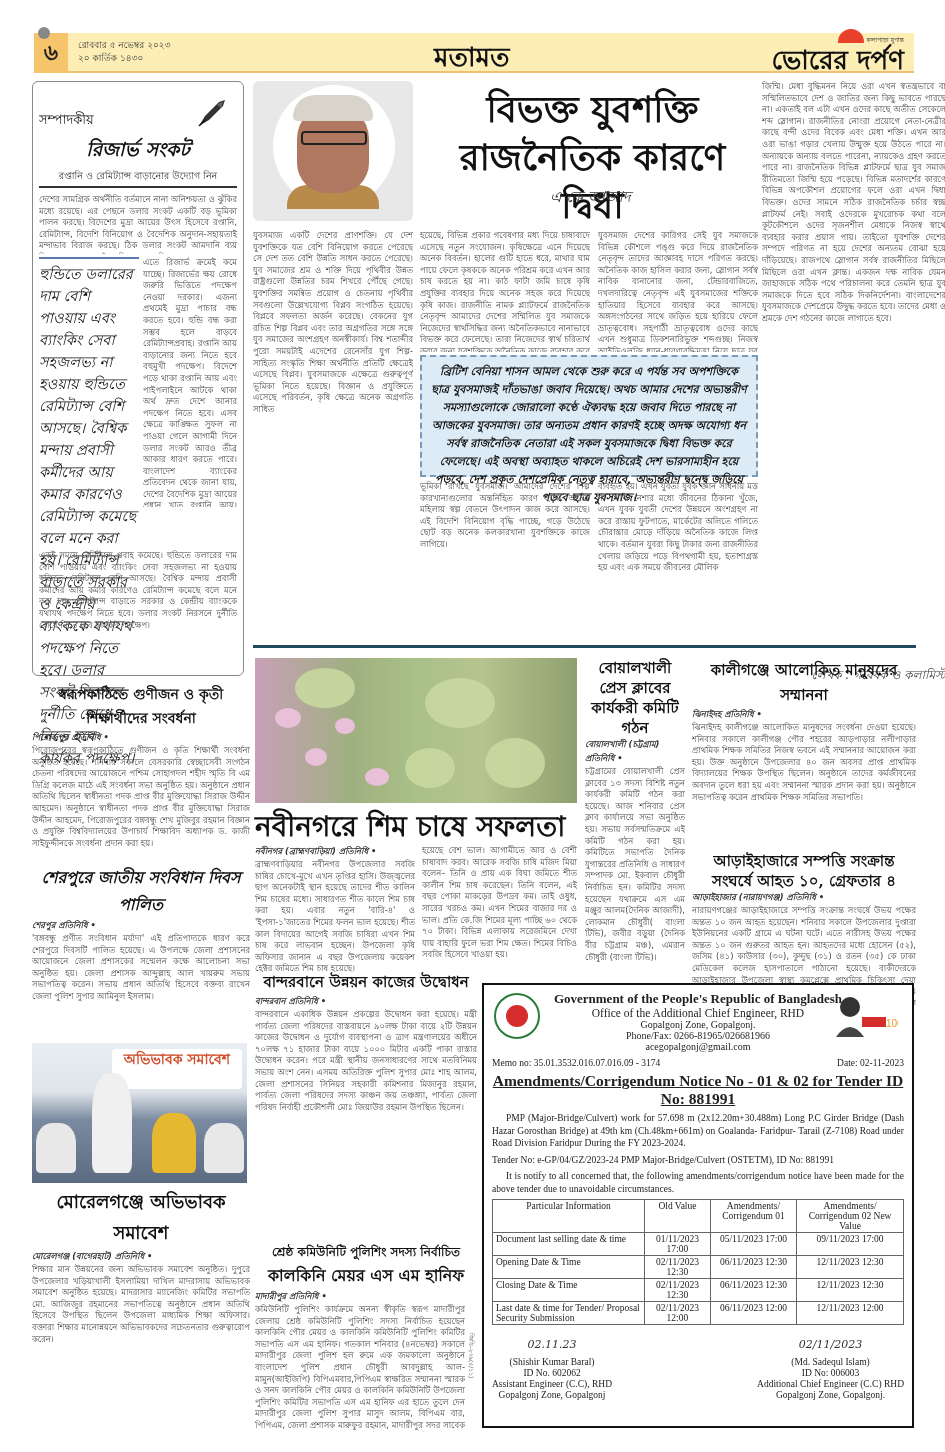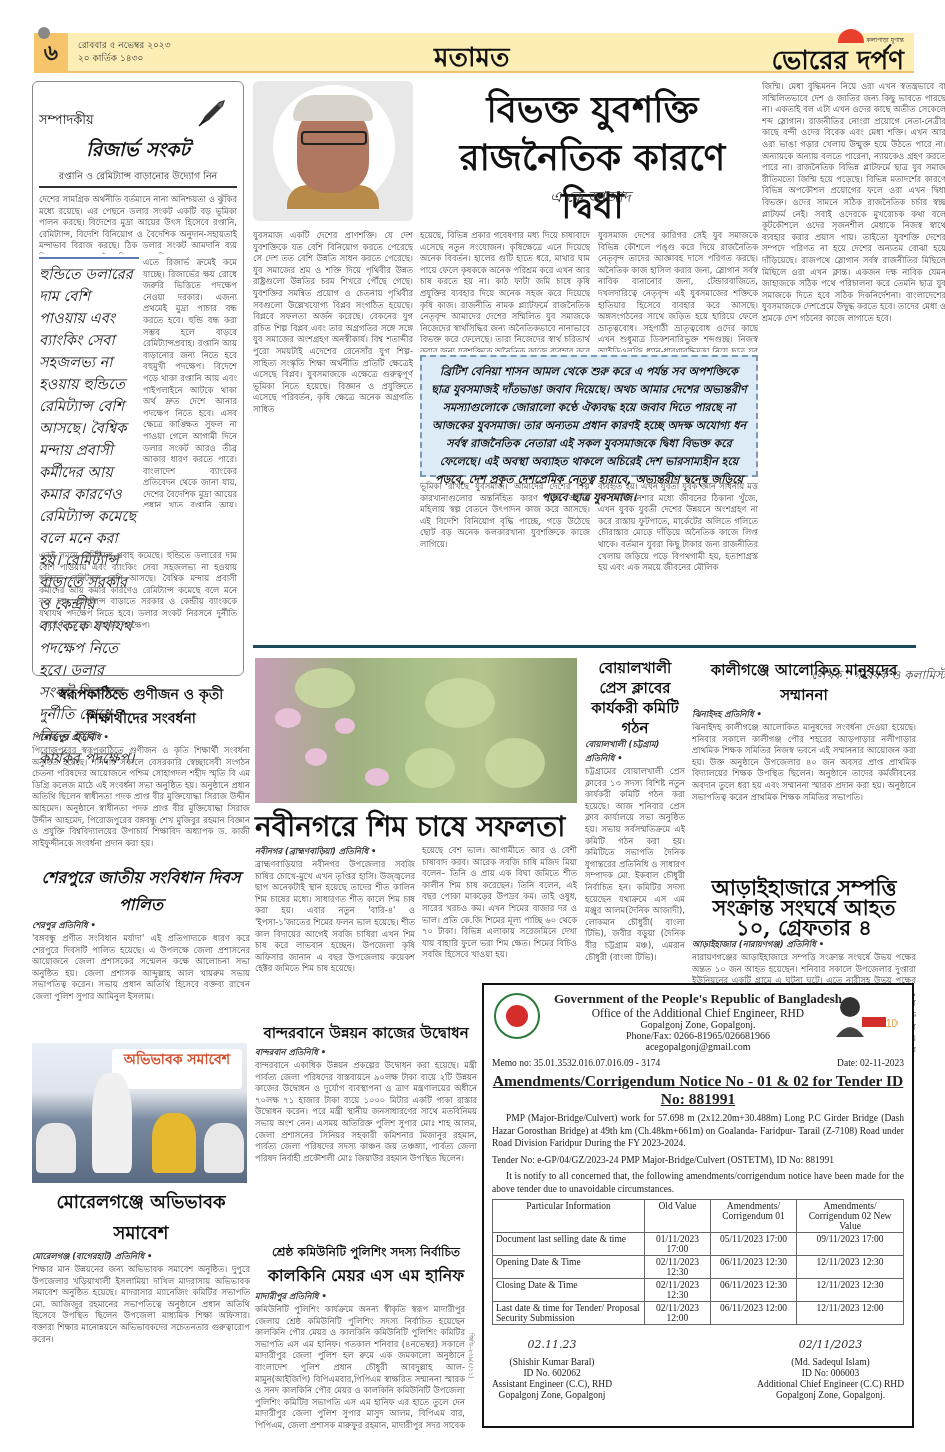--- a/index.html
+++ b/index.html
@@ -185,26 +185,26 @@
     <div class="col-text" style="height:262px;">চট্টগ্রামের বোয়ালখালী প্রেস ক্লাবের ১৩ সদস্য বিশিষ্ট নতুন কার্যকরী কমিটি গঠন করা হয়েছে। আজ শনিবার প্রেস ক্লাব কার্যালয়ে সভা অনুষ্ঠিত হয়। সভায় সর্বসম্মতিক্রমে এই কমিটি গঠন করা হয়। কমিটিতে সভাপতি দৈনিক যুগান্তরের প্রতিনিধি ও সাধারণ সম্পাদক মো. ইকবাল চৌধুরী নির্বাচিত হন। কমিটির সদস্য হয়েছেন যথাক্রমে এস এম মঞ্জুর আলম(দৈনিক আজাদী), লোকমান চৌধুরী( বাংলা টিভি), জবীর বড়ুয়া (দৈনিক বীর চট্টগ্রাম মঞ্চ), এমরান চৌধুরী (বাংলা টিভি)।</div>
   </div>
 
   <div style="position:absolute; left:662px; top:625px; width:224px;">
     <div class="box-title" style="font-size:15px; text-align:center;">কালীগঞ্জে আলোকিত মানুষদের সম্মাননা</div>
     <div class="byline-dateline">ঝিনাইদহ প্রতিনিধি •</div>
     <div class="col-text" style="height:160px;">ঝিনাইদহ কালীগঞ্জে আলোকিত মানুষদের সংবর্ধনা দেওয়া হয়েছে। শনিবার সকালে কালীগঞ্জ পৌর শহরের আড়পাড়ার নলীপাড়ার প্রাথমিক শিক্ষক সমিতির নিজস্ব ভবনে এই সম্মাননার আয়োজন করা হয়। উক্ত অনুষ্ঠানে উপজেলার ৪০ জন অবসর প্রাপ্ত প্রাথমিক বিদ্যালয়ের শিক্ষক উপস্থিত ছিলেন। অনুষ্ঠানে তাদের কর্মজীবনের অবদান তুলে ধরা হয় এবং সম্মাননা স্মারক প্রদান করা হয়। অনুষ্ঠানে সভাপতিত্ব করেন প্রাথমিক শিক্ষক সমিতির সভাপতি।</div>
   </div>
 
   <div style="position:absolute; left:662px; top:818px; width:224px;">
-    <div class="box-title" style="font-size:21px; text-align:center; line-height:20px;margin-top:27px;">আড়াইহাজারে সম্পত্তি সংক্রান্ত সংঘর্ষে আহত ১০, গ্রেফতার ৪</div>
+    <div class="box-title" style="font-size:15px; text-align:center; line-height:20px;">আড়াইহাজারে সম্পত্তি সংক্রান্ত সংঘর্ষে আহত ১০, গ্রেফতার ৪</div>
     <div class="byline-dateline">আড়াইহাজার (নারায়ণগঞ্জ) প্রতিনিধি •</div>
     <div class="col-text" style="height:100px;">নারায়ণগঞ্জের আড়াইহাজারে সম্পত্তি সংক্রান্ত সংঘর্ষে উভয় পক্ষের অন্তত ১০ জন আহত হয়েছেন। শনিবার সকালে উপজেলার দুপ্তারা ইউনিয়নের একটি গ্রামে এ ঘটনা ঘটে। এতে নারীসহ উভয় পক্ষের অন্তত ১০ জন গুরুতর আহত হন। আহতদের মধ্যে হোসেন (৫২), জসিম (৪১) কাউসার (৩০), কুদ্দুছ (৩১) ও রতন (৩৫) কে ঢাকা মেডিকেল কলেজ হাসপাতালে পাঠানো হয়েছে। বাকীদেরকে আড়াইহাজার উপজেলা স্বাস্থ্য কমপ্লেক্সে প্রাথমিক চিকিৎসা দেয়া হয়েছে। মামলার তদন্তকারী কর্মকর্তা এস আই আঃ রহিম জানান, এ ঘটনায় ৪ আসামীকে গ্রেফতার করা হয়েছে। বাকীদেরকে গ্রেফতারের চেষ্টা চলছে।</div>
   </div>
 
-  <div style="position:absolute; left:225px; top:988px; width:222px;">
+  <div style="position:absolute; left:225px; top:937px; width:222px;">
     <div class="box-title" style="font-size:15px; text-align:center;">বান্দরবানে উন্নয়ন কাজের উদ্বোধন</div>
     <div class="byline-dateline">বান্দরবান প্রতিনিধি •</div>
     <div class="col-text" style="height:170px;">বান্দরবানে একাধিক উন্নয়ন প্রকল্পের উদ্বোধন করা হয়েছে। মন্ত্রী পার্বত্য জেলা পরিষদের বাস্তবায়নে ৯০লক্ষ টাকা ব্যয়ে ২টি উন্নয়ন কাজের উদ্বোধন ও দুর্যোগ ব্যবস্থাপনা ও ত্রাণ মন্ত্রণালয়ের অধীনে ৭০লক্ষ ৭১ হাজার টাকা ব্যয়ে ১০০০ মিটার একটি পাকা রাস্তার উদ্বোধন করেন। পরে মন্ত্রী স্থানীয় জনসাধারণের সাথে মতবিনিময় সভায় অংশ নেন। এসময় অতিরিক্ত পুলিশ সুপার মোঃ শাহ আলম, জেলা প্রশাসনের সিনিয়র সহকারী কমিশনার মিজানুর রহমান, পার্বত্য জেলা পরিষদের সদস্য কাঞ্চন জয় তঞ্চঙ্গ্যা, পার্বত্য জেলা পরিষদ নির্বাহী প্রকৌশলী মোঃ জিয়াউর রহমান উপস্থিত ছিলেন।</div>
   </div>
 
   <div style="position:absolute; left:225px; top:1210px; width:222px;">
     <div class="box-title" style="font-size:12px; text-align:center;">শ্রেষ্ঠ কমিউনিটি পুলিশিং সদস্য নির্বাচিত</div>
     <div class="box-title" style="font-size:16px; text-align:center;">কালকিনি মেয়র এস এম হানিফ</div>
     <div class="byline-dateline">মাদারীপুর প্রতিনিধি •</div>
     <div class="col-text" style="height:128px; width:210px;">কমিউনিটি পুলিশিং কার্যক্রমে অনন্য স্বীকৃতি স্বরূপ মাদারীপুর জেলায় শ্রেষ্ঠ কমিউনিটি পুলিশিং সদস্য নির্বাচিত হয়েছেন কালকিনি পৌর মেয়র ও কালকিনি কমিউনিটি পুলিশিং কমিটির সভাপতি এস এম হানিফ। গতকাল শনিবার (৪নভেম্বর) সকালে মাদারীপুর জেলা পুলিশ হল রুমে এক জমকালো অনুষ্ঠানে বাংলাদেশ পুলিশ প্রধান চৌধুরী আবদুল্লাহ আল-মামুন(আইজিপি) বিপিএমবার,পিপিএম স্বাক্ষরিত সম্মাননা স্মারক ও সনদ কালকিনি পৌর মেয়র ও কালকিনি কমিউনিটি উপজেলা পুলিশিং কমিটির সভাপতি এস এম হানিফ এর হাতে তুলে দেন মাদারীপুর জেলা পুলিশ সুপার মাসুদ আলম, বিপিএম বার, পিপিএম, জেলা প্রশাসক মারুফুর রহমান, মাদারীপুর সদর সাবেক পৌর মেয়র নুরুল আলম চৌধুরী বাবু, মাদারীপুর জেলা মুক্তিযোদ্ধা কমান্ডের সাবেক কমান্ডার বীর মুক্তিযোদ্ধা শাহজাহান হাওলাদার সহ জেলা পুলিশ প্রশাসনের উর্ধ্বতন কর্মকর্তারা।</div>

